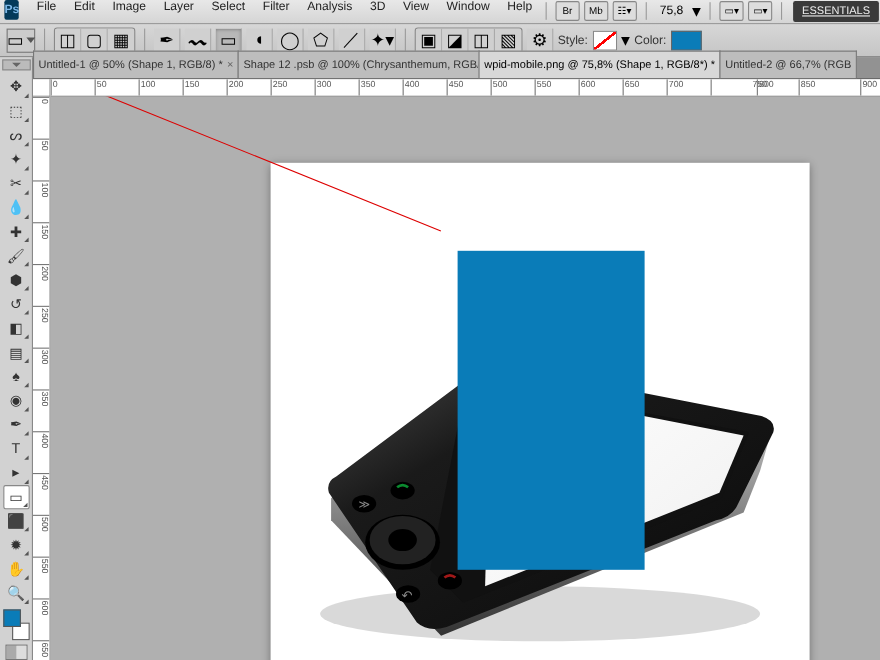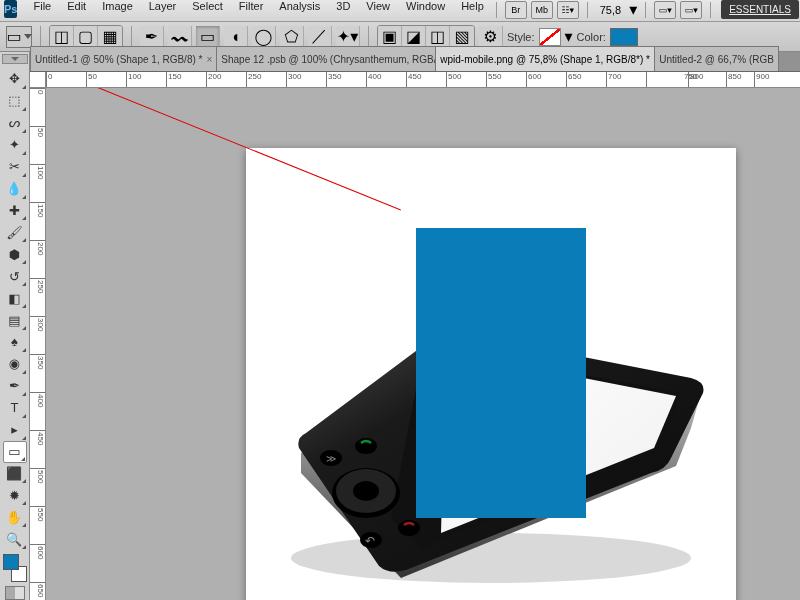--- a/index.html
+++ b/index.html
@@ -186,21 +186,21 @@
           <div class="tick" style="left: 320px;">400</div>
           <div class="tick" style="left: 360px;">450</div>
           <div class="tick" style="left: 400px;">500</div>
           <div class="tick" style="left: 440px;">550</div>
           <div class="tick" style="left: 480px;">600</div>
           <div class="tick" style="left: 520px;">650</div>
           <div class="tick" style="left: 560px;">700</div>
           <div class="tick" style="left: 600px; padding-left: 37px;">750</div>
           <div class="tick" style="left: 642px;">800</div>
           <div class="tick" style="left: 680px;">850</div>
-          <div class="tick" style="left: 708px;">900</div>
+          <div class="tick" style="left: 736px;">900</div>
         </div>
       </div>
     <div class="ruler-v">
         <div class="ticks" id="vticks">
           <div class="tick" style="top: 0px;">0</div>
           <div class="tick" style="top: 38px;">50</div>
           <div class="tick" style="top: 76px;">100</div>
           <div class="tick" style="top: 114px;">150</div>
           <div class="tick" style="top: 152px;">200</div>
           <div class="tick" style="top: 190px;">250</div>

